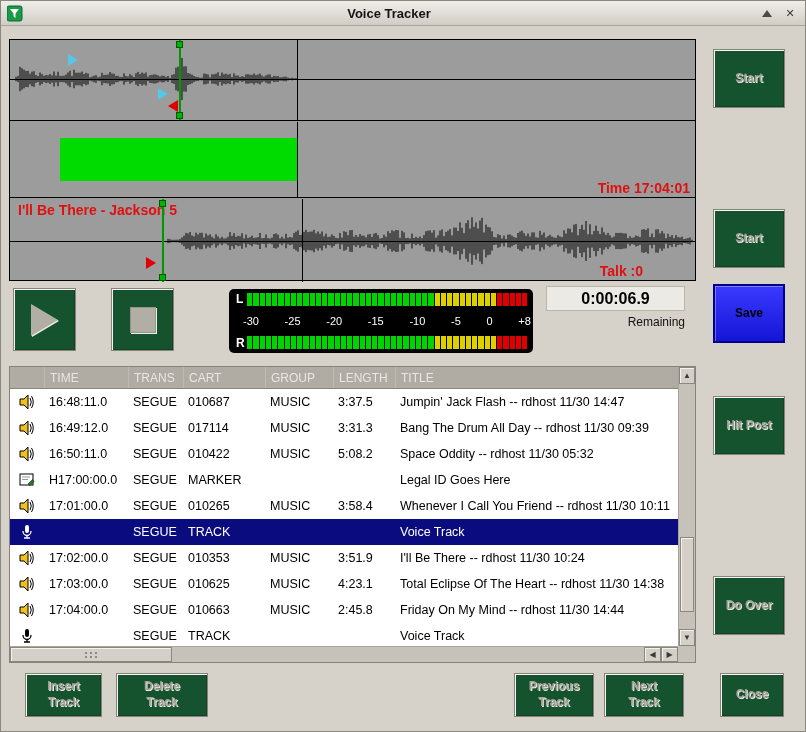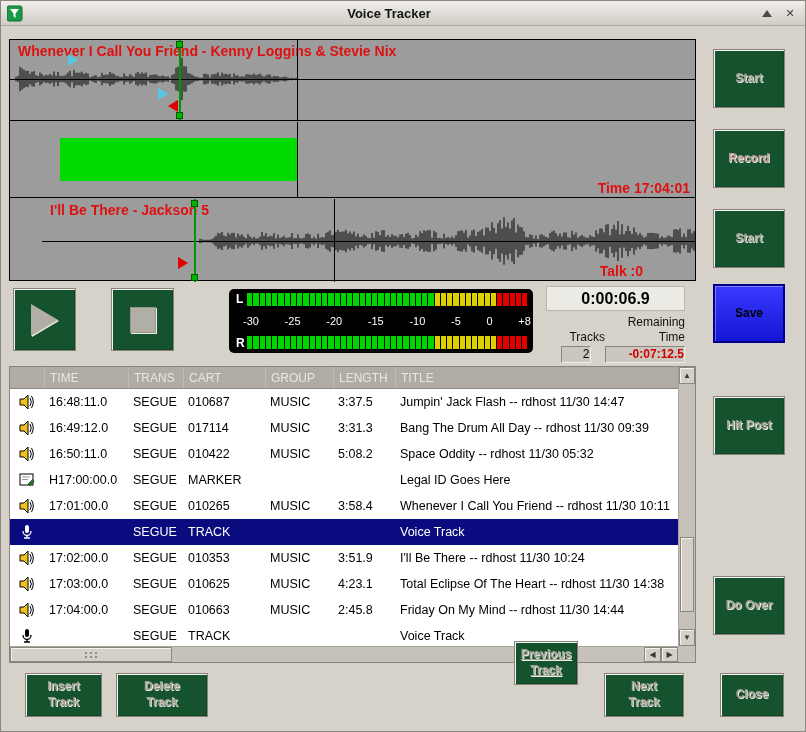--- a/index.html
+++ b/index.html
@@ -10,21 +10,21 @@
   #titlebar{position:absolute;left:0;top:0;right:0;height:25px;background:linear-gradient(#f0eeea,#d0cdc6);border-bottom:1px solid #a9a59d;display:flex;align-items:center;padding:0 6px;}
   #titlebar .ttl{flex:1;text-align:center;font-weight:bold;font-size:13px;color:#141414;}
   .winbtn{width:18px;height:18px;display:flex;align-items:center;justify-content:center;color:#3c3c3c;font-size:11px;margin-left:5px;}
   .tri-up{width:0;height:0;border-left:5px solid transparent;border-right:5px solid transparent;border-bottom:7px solid #4a4a4a;}
 
   
   #trackarea{position:absolute;left:8px;top:38px;width:687px;height:242px;border:1px solid #000;background:#9c9c9c;}
   .pane{position:absolute;left:0;right:0;overflow:hidden;}
   #pane1{top:0;height:81px;border-bottom:1px solid #000;}
   #pane2{top:82px;height:76px;border-bottom:1px solid #000;}
-  #pane3{top:159px;height:83px;margin-left:32px;}
+  #pane3{top:159px;height:83px;}
   .pane svg{position:absolute;left:0;top:0;}
   .centerline{position:absolute;left:0;right:0;height:1px;background:#000;}
   .pane-title{position:absolute;left:8px;top:3px;color:#e01010;font-weight:bold;font-size:14px;white-space:nowrap;}
   .vborder{position:absolute;top:0;bottom:0;width:1px;background:#000;}
   .greenline{position:absolute;top:0;bottom:0;width:2px;background:#009800;}
   .handle{position:absolute;width:7px;height:7px;background:#00b400;border:1px solid #005800;left:-3px;}
   .handle.t{top:1px;}.handle.b{bottom:1px;}
   .tri{width:0;height:0;position:absolute;}
   .tri.cyan{border-top:6px solid transparent;border-bottom:6px solid transparent;border-left:10px solid #55c8e8;}
   .tri.redl{border-top:6px solid transparent;border-bottom:6px solid transparent;border-right:10px solid #e00000;}
@@ -92,21 +92,21 @@
   #hscroll{position:absolute;left:0;bottom:0;right:17px;height:16px;background:#c6c2ba;border-top:1px solid #a8a49c;}
   #hs-thumb{position:absolute;left:0;top:0;height:15px;width:162px;background:#d4d0c8;border:1px solid #8a8680;box-shadow:inset 1px 1px 0 #f4f2ec;display:flex;align-items:center;justify-content:center;}
   .grip{width:2px;height:2px;background:#8d8a82;box-shadow:5px 0 0 #8d8a82,10px 0 0 #8d8a82,0 4px 0 #8d8a82,5px 4px 0 #8d8a82,10px 4px 0 #8d8a82;margin:-4px 10px 0 0;}
   #hs-left{right:17px;top:0;width:17px;height:15px;}
   #hs-right{right:0;top:0;width:17px;height:15px;}
   #corner{position:absolute;right:0;bottom:0;width:17px;height:16px;background:#c6c2ba;}
 
   
   #btn-insert{left:24px;top:672px;width:77px;height:44px;}
   #btn-delete{left:115px;top:672px;width:92px;height:44px;}
-  #btn-prev{left:513px;top:640px;width:64px;height:44px;text-decoration:underline;}
+  #btn-prev{left:513px;top:672px;width:80px;height:44px;}
   #btn-next{left:603px;top:672px;width:80px;height:44px;}
   #btn-close{left:719px;top:672px;width:64px;height:44px;}
 </style>
 </head>
 <body>
 
 <div id="window">
 
   <div id="titlebar">
     <span style="display:flex;">
@@ -122,21 +122,20 @@
     <span class="winbtn">✕</span>
   </div>
 
   <div id="trackarea">
 
     <div class="pane" id="pane1">
       <svg id="wave1" width="687" height="81">
           <path d="M6,36.8V41.2M8,35.9V42.1M10,26.8V51.2M12,28.3V49.7M14,29.7V48.3M16,31.0V47.0M18,30.8V47.2M20,33.7V44.3M22,31.7V46.3M24,31.2V46.8M26,35.1V42.9M28,36.0V42.0M30,32.5V45.5M32,34.0V44.0M34,35.9V42.1M36,34.9V43.1M38,35.3V42.7M40,34.0V44.0M42,35.4V42.6M44,31.5V46.5M46,35.6V42.4M48,31.8V46.2M50,35.8V42.2M52,35.9V42.1M54,35.7V42.3M56,34.6V43.4M58,32.5V45.5M60,30.8V47.2M62,35.9V42.1M64,29.8V48.2M66,32.7V45.3M68,32.7V45.3M70,32.7V45.3M72,31.6V46.4M74,34.0V44.0M76,32.8V45.2M78,33.5V44.5M80,37.3V40.7M82,36.6V41.4M84,35.7V42.3M86,35.2V42.8M88,37.2V40.8M90,36.7V41.3M92,32.8V45.2M94,35.0V43.0M96,34.7V43.3M98,34.5V43.5M100,32.0V46.0M102,33.5V44.5M104,33.8V44.2M106,35.8V42.2M108,35.8V42.2M110,36.9V41.1M112,36.9V41.1M114,33.4V44.6M116,36.0V42.0M118,36.5V41.5M120,34.2V43.8M122,35.5V42.5M124,37.0V41.0M126,33.3V44.7M128,31.9V46.1M130,34.0V44.0M132,32.5V45.5M134,33.6V44.4M136,32.5V45.5M138,36.8V41.2M140,35.1V42.9M142,34.9V43.1M144,34.4V43.6M146,34.6V43.4M148,35.4V42.6M150,36.4V41.6M152,35.6V42.4M154,35.8V42.2M156,36.9V41.1M158,36.0V42.0M160,37.9V40.1M162,34.9V43.1M164,34.1V43.9M166,27.7V50.3M168,26.7V51.3M170,21.5V56.5M172,17.9V60.1M174,26.4V51.6M176,26.3V51.7M178,33.0V45.0M180,33.7V44.3M182,34.6V43.4M184,35.9V42.1M186,36.8V41.2M188,37.0V41.0M190,37.7V40.3M192,37.6V40.4M194,33.6V44.4M196,33.8V44.2M198,34.5V43.5M200,37.3V40.7M202,34.3V43.7M204,34.3V43.7M206,33.7V44.3M208,32.3V45.7M210,35.9V42.1M212,32.5V45.5M214,34.3V43.7M216,33.7V44.3M218,34.6V43.4M220,33.9V44.1M222,37.0V41.0M224,33.4V44.6M226,35.6V42.4M228,35.4V42.6M230,37.0V41.0M232,36.1V41.9M234,36.8V41.2M236,34.4V43.6M238,34.2V43.8M240,34.7V43.3M242,34.9V43.1M244,33.5V44.5M246,35.1V42.9M248,34.5V43.5M250,33.6V44.4M252,35.6V42.4M254,36.7V41.3M256,35.3V42.7M258,34.5V43.5M260,34.4V43.6M262,37.0V41.0M264,35.8V42.2M266,36.2V41.8M268,36.1V41.9M270,37.3V40.7M272,37.2V40.8M274,36.7V41.3M276,36.7V41.3M278,37.6V40.4M280,38.1V39.9M282,37.7V40.3M284,38.1V39.9M286,38.0V40.0" stroke="#000" stroke-width="1" fill="none"></path>
         </svg>
       <div class="centerline" style="top:39px;"></div>
-      <div class="pane-title">Whenever I Call You Friend - Kenny Loggins &amp; Stevie Nix</div>
       <div class="tri cyan" style="left:58px;top:14px;"></div>
       <div class="tri cyan" style="left:148px;top:48px;"></div>
       <div class="tri redl" style="left:158px;top:60px;"></div>
       <div class="greenline" style="left:169px;">
         <i class="handle t"></i>
         <i class="handle b"></i>
       </div>
       <div class="vborder" style="left:287px;"></div>
     </div>
 
@@ -270,34 +269,23 @@
         <i style="background: rgb(224, 0, 0);"></i>
         <i style="background: rgb(224, 0, 0);"></i>
         <i style="background: rgb(224, 0, 0);"></i>
         <i style="background: rgb(224, 0, 0);"></i>
       </div>
   </div>
 
   <div id="elapsed">0:00:06.9</div>
   <div id="remaining">
     <div>Remaining</div>
-    <div class="cols">
-      <div class="col">
-        <span>Tracks</span>
-        <span class="rembox" id="rembox-tracks">2</span>
-      </div>
-      <div class="col">
-        <span>Time</span>
-        <span class="rembox" id="rembox-time">-0:07:12.5</span>
-      </div>
-    </div>
   </div>
 
   <button class="btn disabled" id="btn-start1">Start</button>
-  <button class="btn" id="btn-record">Record</button>
   <button class="btn disabled" id="btn-start2">Start</button>
   <button class="btn disabled" id="btn-hitpost">Hit Post</button>
   <button class="btn" id="btn-save">Save</button>
   <button class="btn disabled" id="btn-doover">Do Over</button>
 
   <div id="logarea">
     <div id="loghead">
       <span class="ci"></span>
       <span class="c-time">TIME</span>
       <span class="c-trans">TRANS</span>

